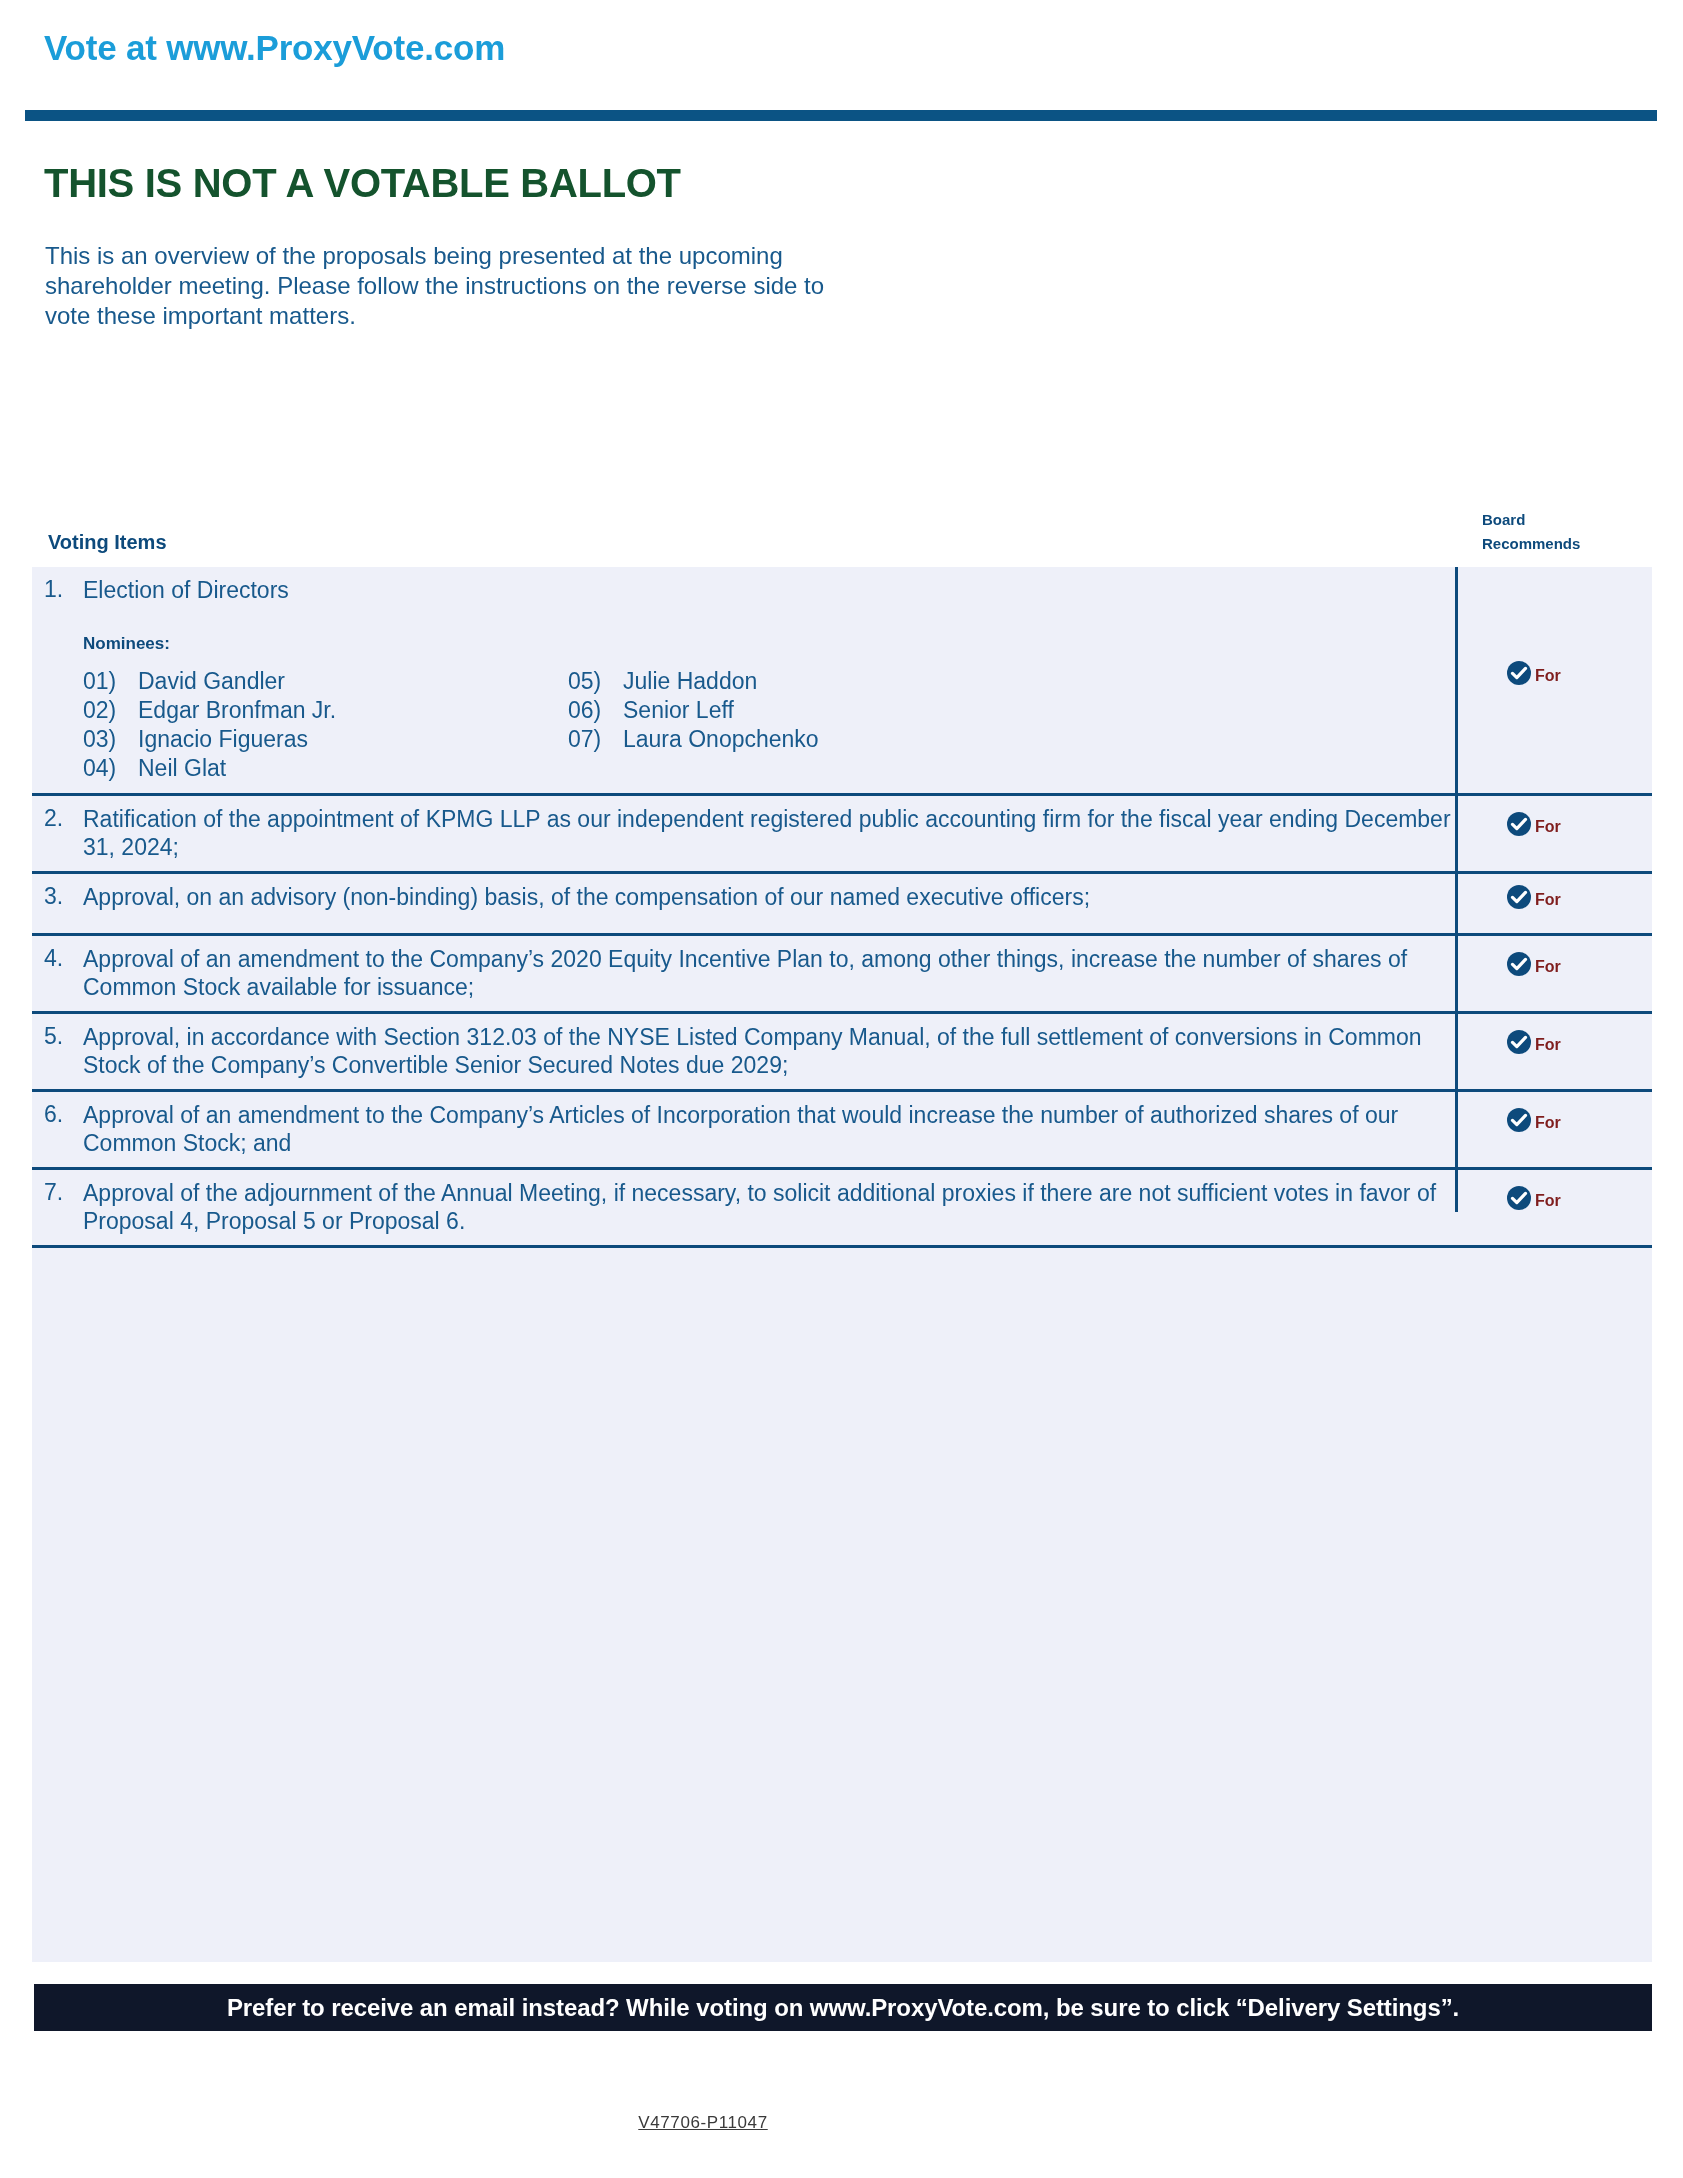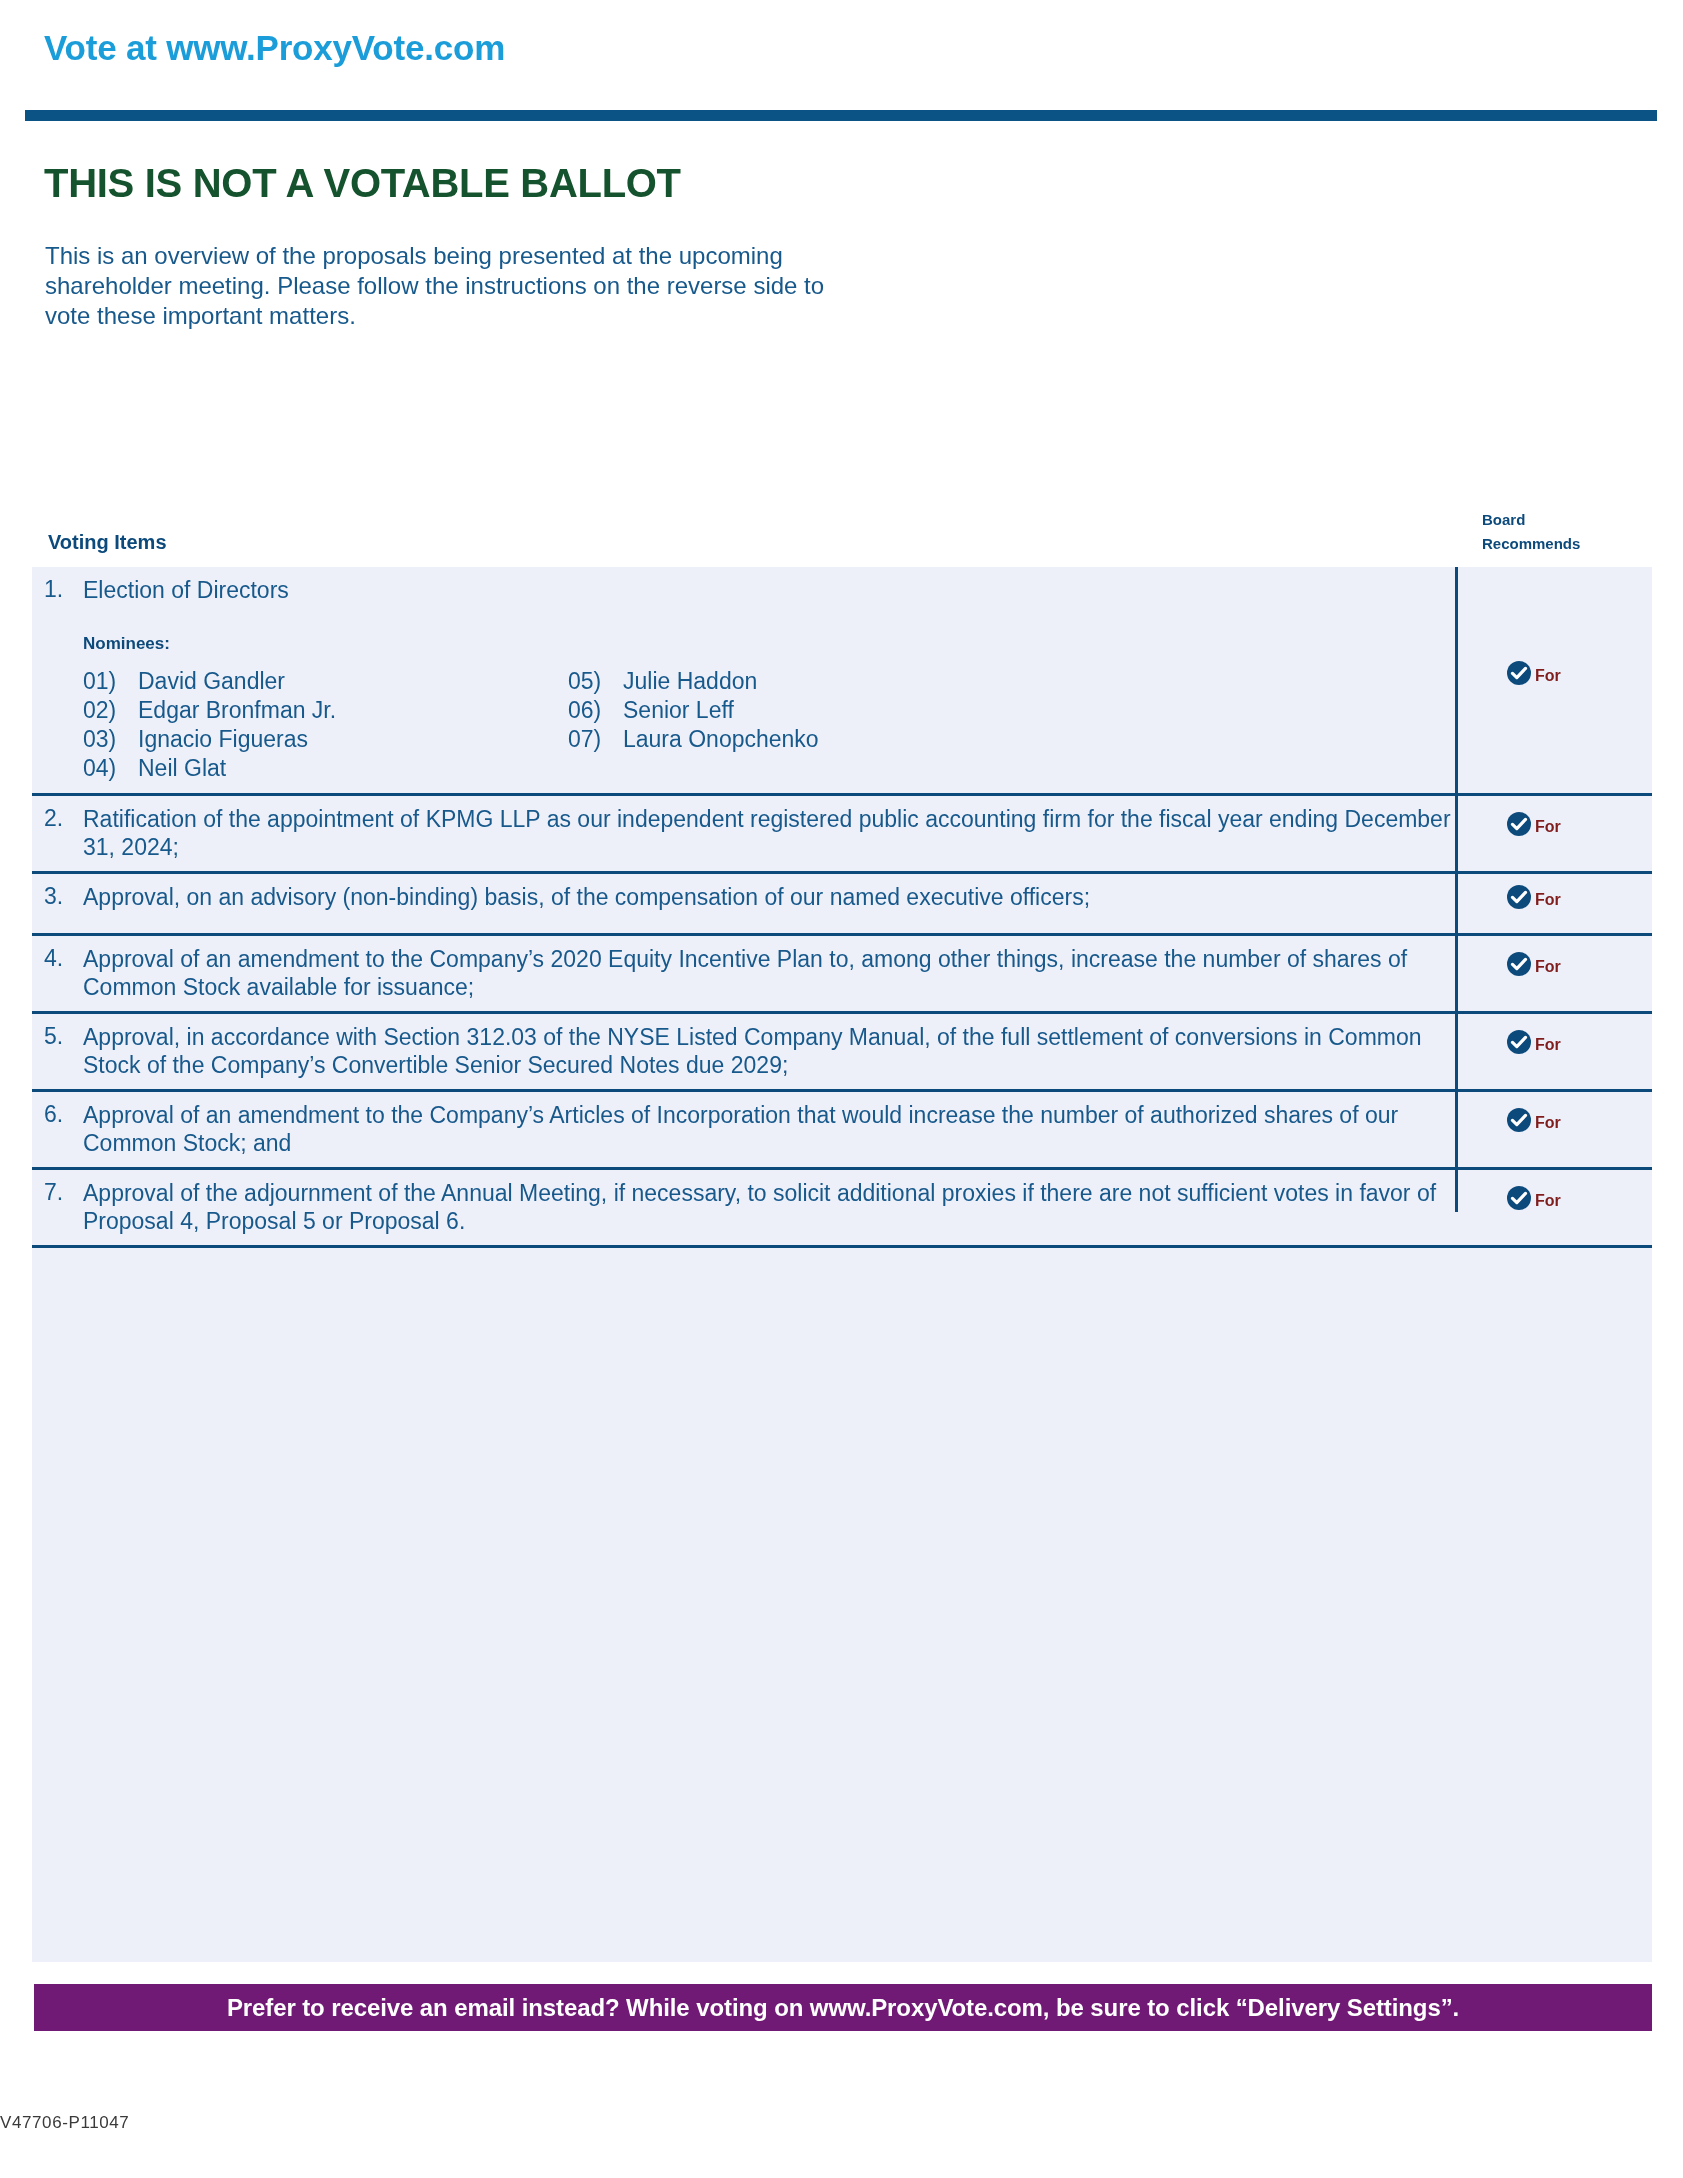--- a/index.html
+++ b/index.html
@@ -186,39 +186,40 @@
   .row6 .rec { top: 15px; }
   .row7 .rec { top: 15px; }
 
   
   .footer-bar {
     position: absolute;
     left: 34px;
     top: 1984px;
     width: 1618px;
     height: 47px;
-    background: #701a75;
+    background: #0f172a;
     color: #ffffff;
     font-size: 24px;
     font-weight: bold;
     display: flex;
     align-items: center;
     justify-content: center;
     letter-spacing: -0.1px;
   }
   .control-number {
     position: absolute;
     left: 0;
     top: 2113px;
     width: 1406px;
-    text-align: left;
+    text-align: center;
     font-size: 17px;
     color: #3a3a3a;
     letter-spacing: 0.6px;
     font-family: "Liberation Sans", sans-serif;
+    text-decoration: underline;
   }
 </style>
 </head>
 <body>
 
 <div class="page">
 
   <div class="site-link">Vote at www.ProxyVote.com</div>
   <div class="header-rule"></div>
 

